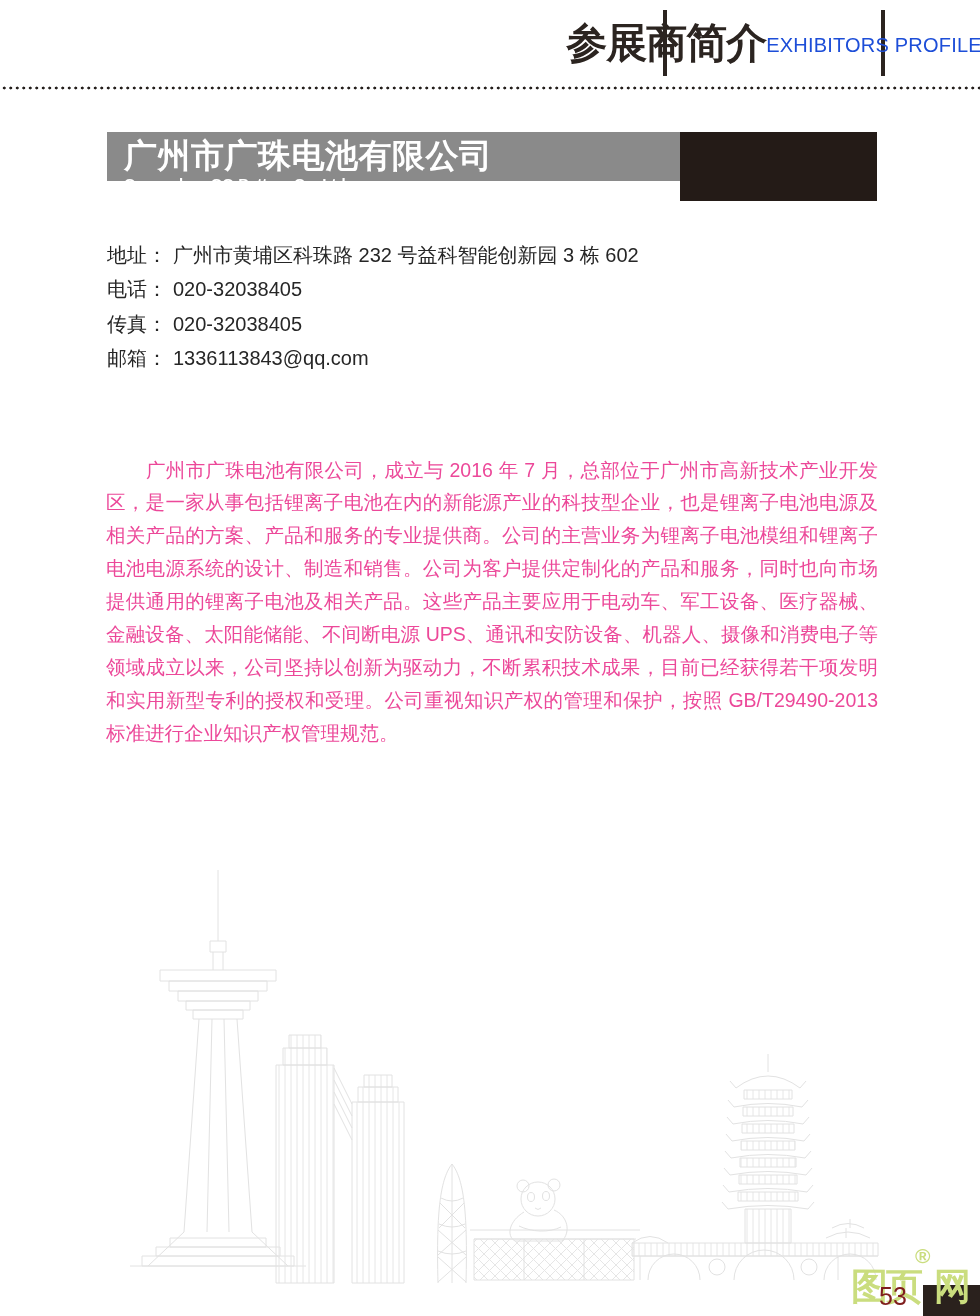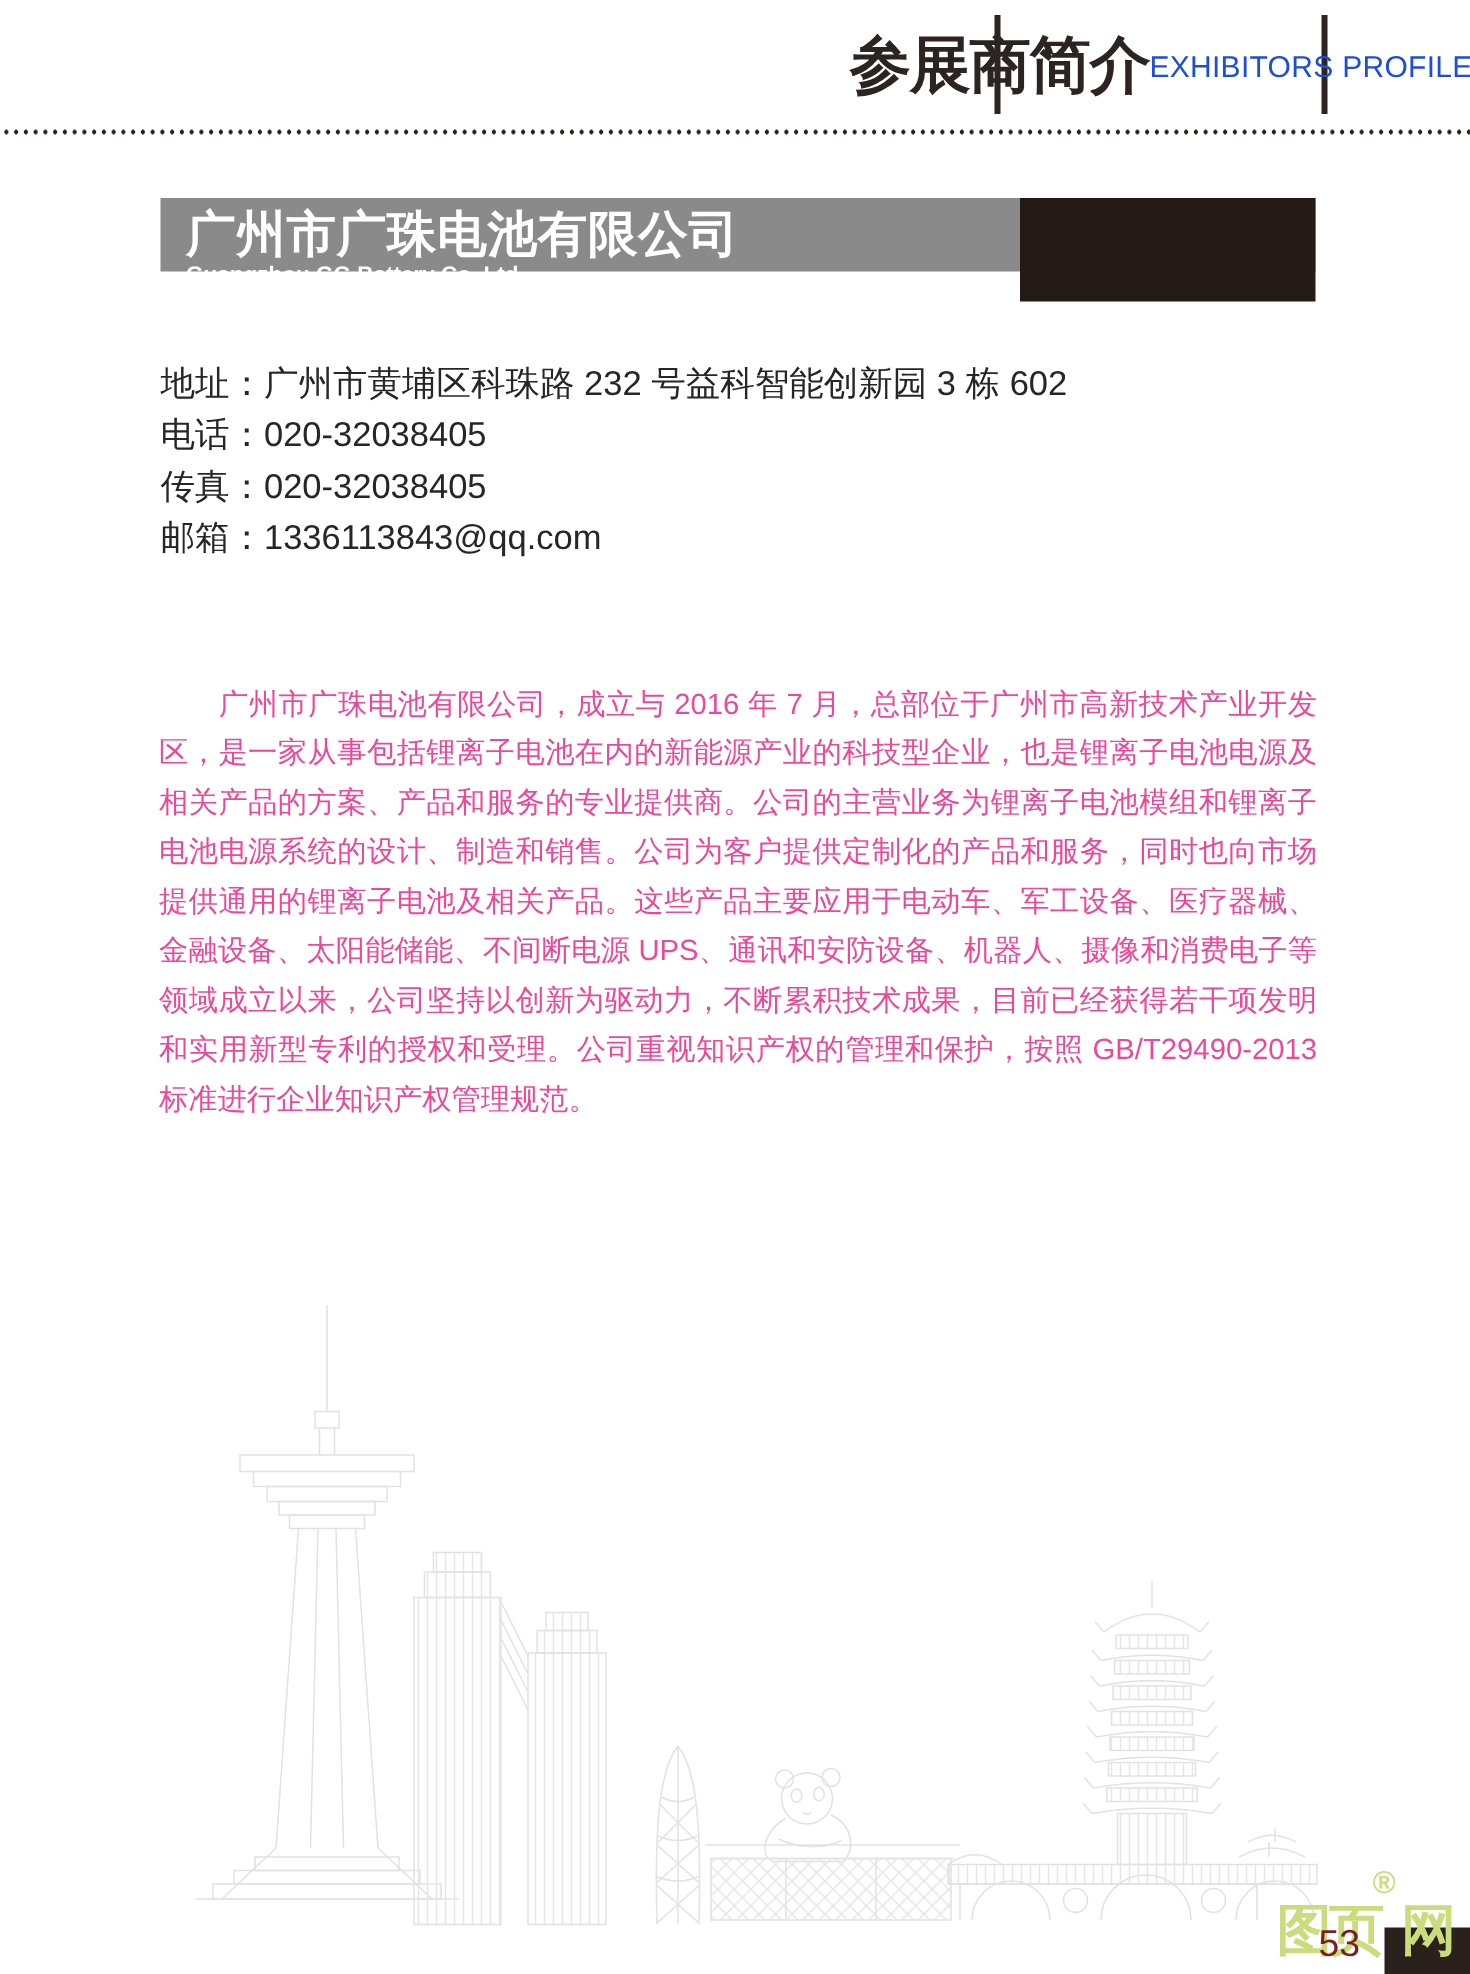--- a/index.html
+++ b/index.html
@@ -25,21 +25,21 @@
     background-size:6.5px 6px;background-position:1px 1px;background-repeat:repeat-x;
   }
   
   .banner{position:absolute;left:107px;top:132px;width:770px;height:49px;background:#8a8a8a;}
   .banner-dark-block{position:absolute;right:0;top:0;width:197px;height:69px;background:#241b17;}
   .banner-text{position:absolute;left:17px;top:7px;color:#ffffff;}
   .banner-name-cn{font-size:33px;font-weight:700;line-height:1.05;letter-spacing:0.5px;white-space:nowrap;}
   .banner-name-en{font-size:15px;font-weight:700;line-height:1.1;margin-top:2px;white-space:nowrap;}
   
   .contacts{position:absolute;left:107px;top:238px;width:772px;}
-  .contact-row{display:flex;font-size:23px;line-height:34.4px;color:#262626;font-weight:500;text-align:right;}
+  .contact-row{display:flex;font-size:20px;line-height:34.4px;color:#262626;font-weight:500;}
   .contact-label{flex:0 0 66px;white-space:nowrap;}
   .contact-value{white-space:nowrap;}
   
   .profile{
     position:absolute;left:106px;top:434px;width:772px;
     font-size:19.5px;line-height:32.9px;color:#ec4899;text-align:justify;text-indent:2.05em;
     font-weight:400;
   }
   
   .wm{position:absolute;left:0;top:858px;width:980px;height:430px;}

